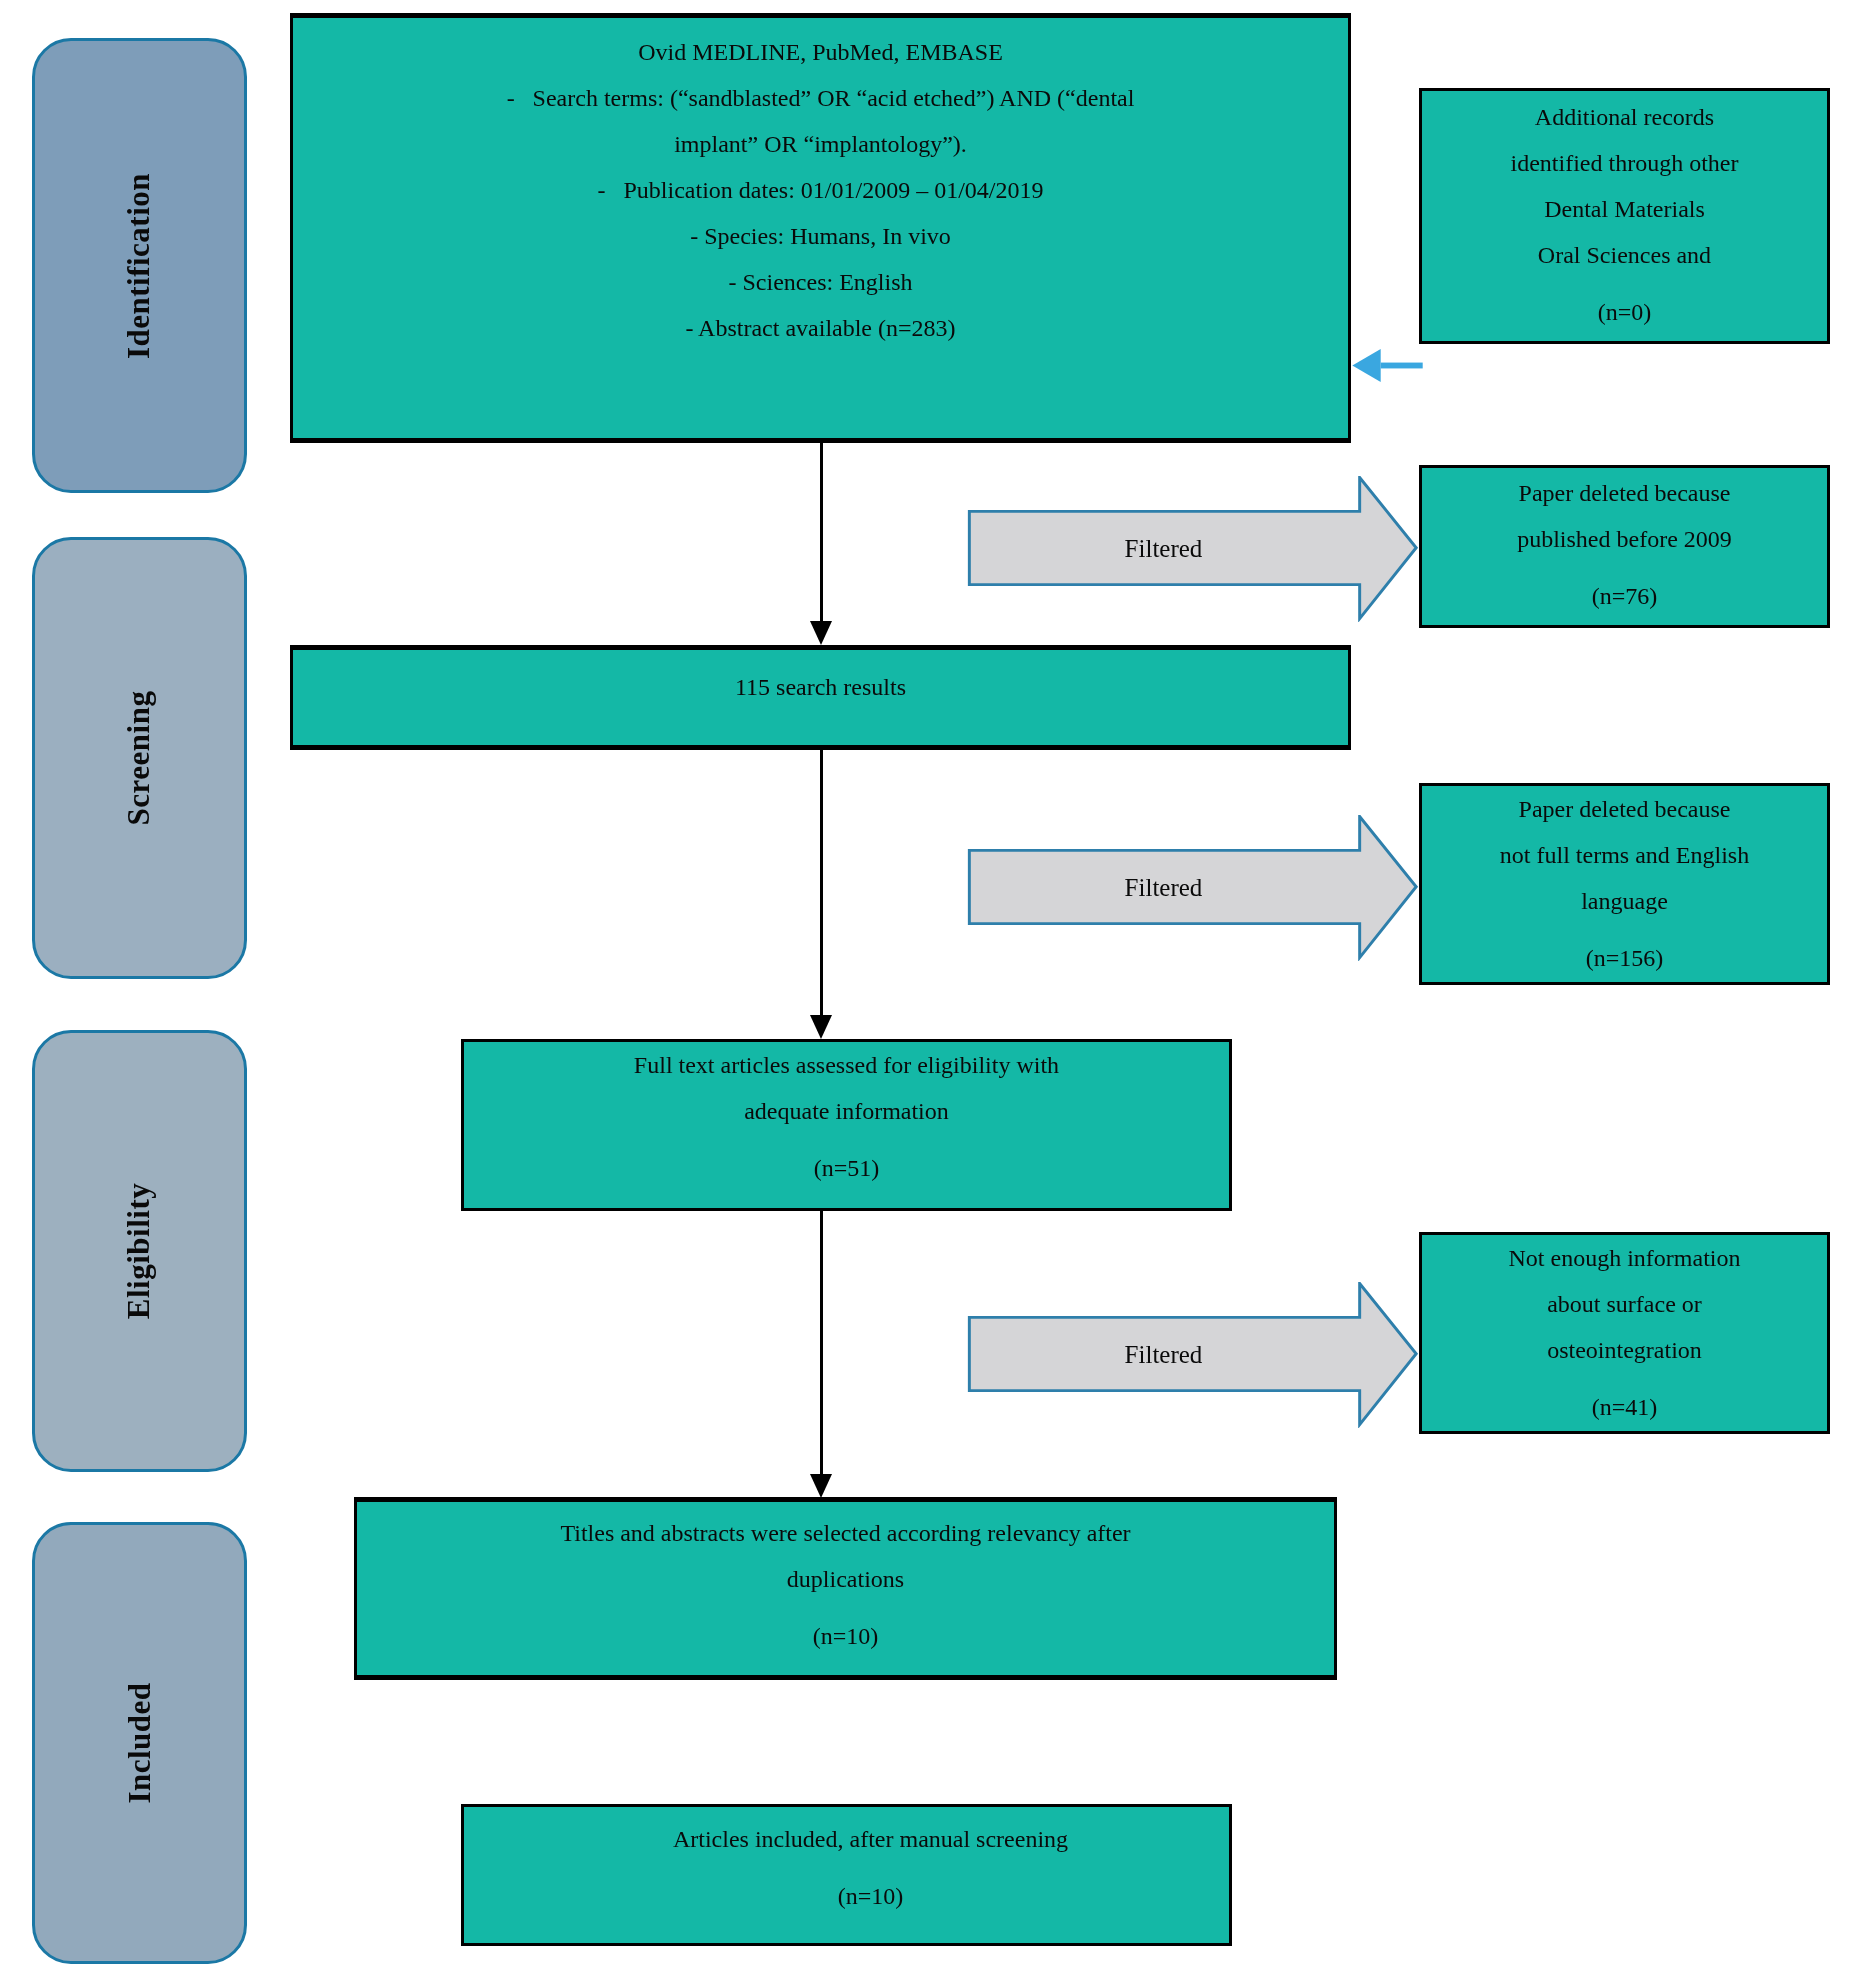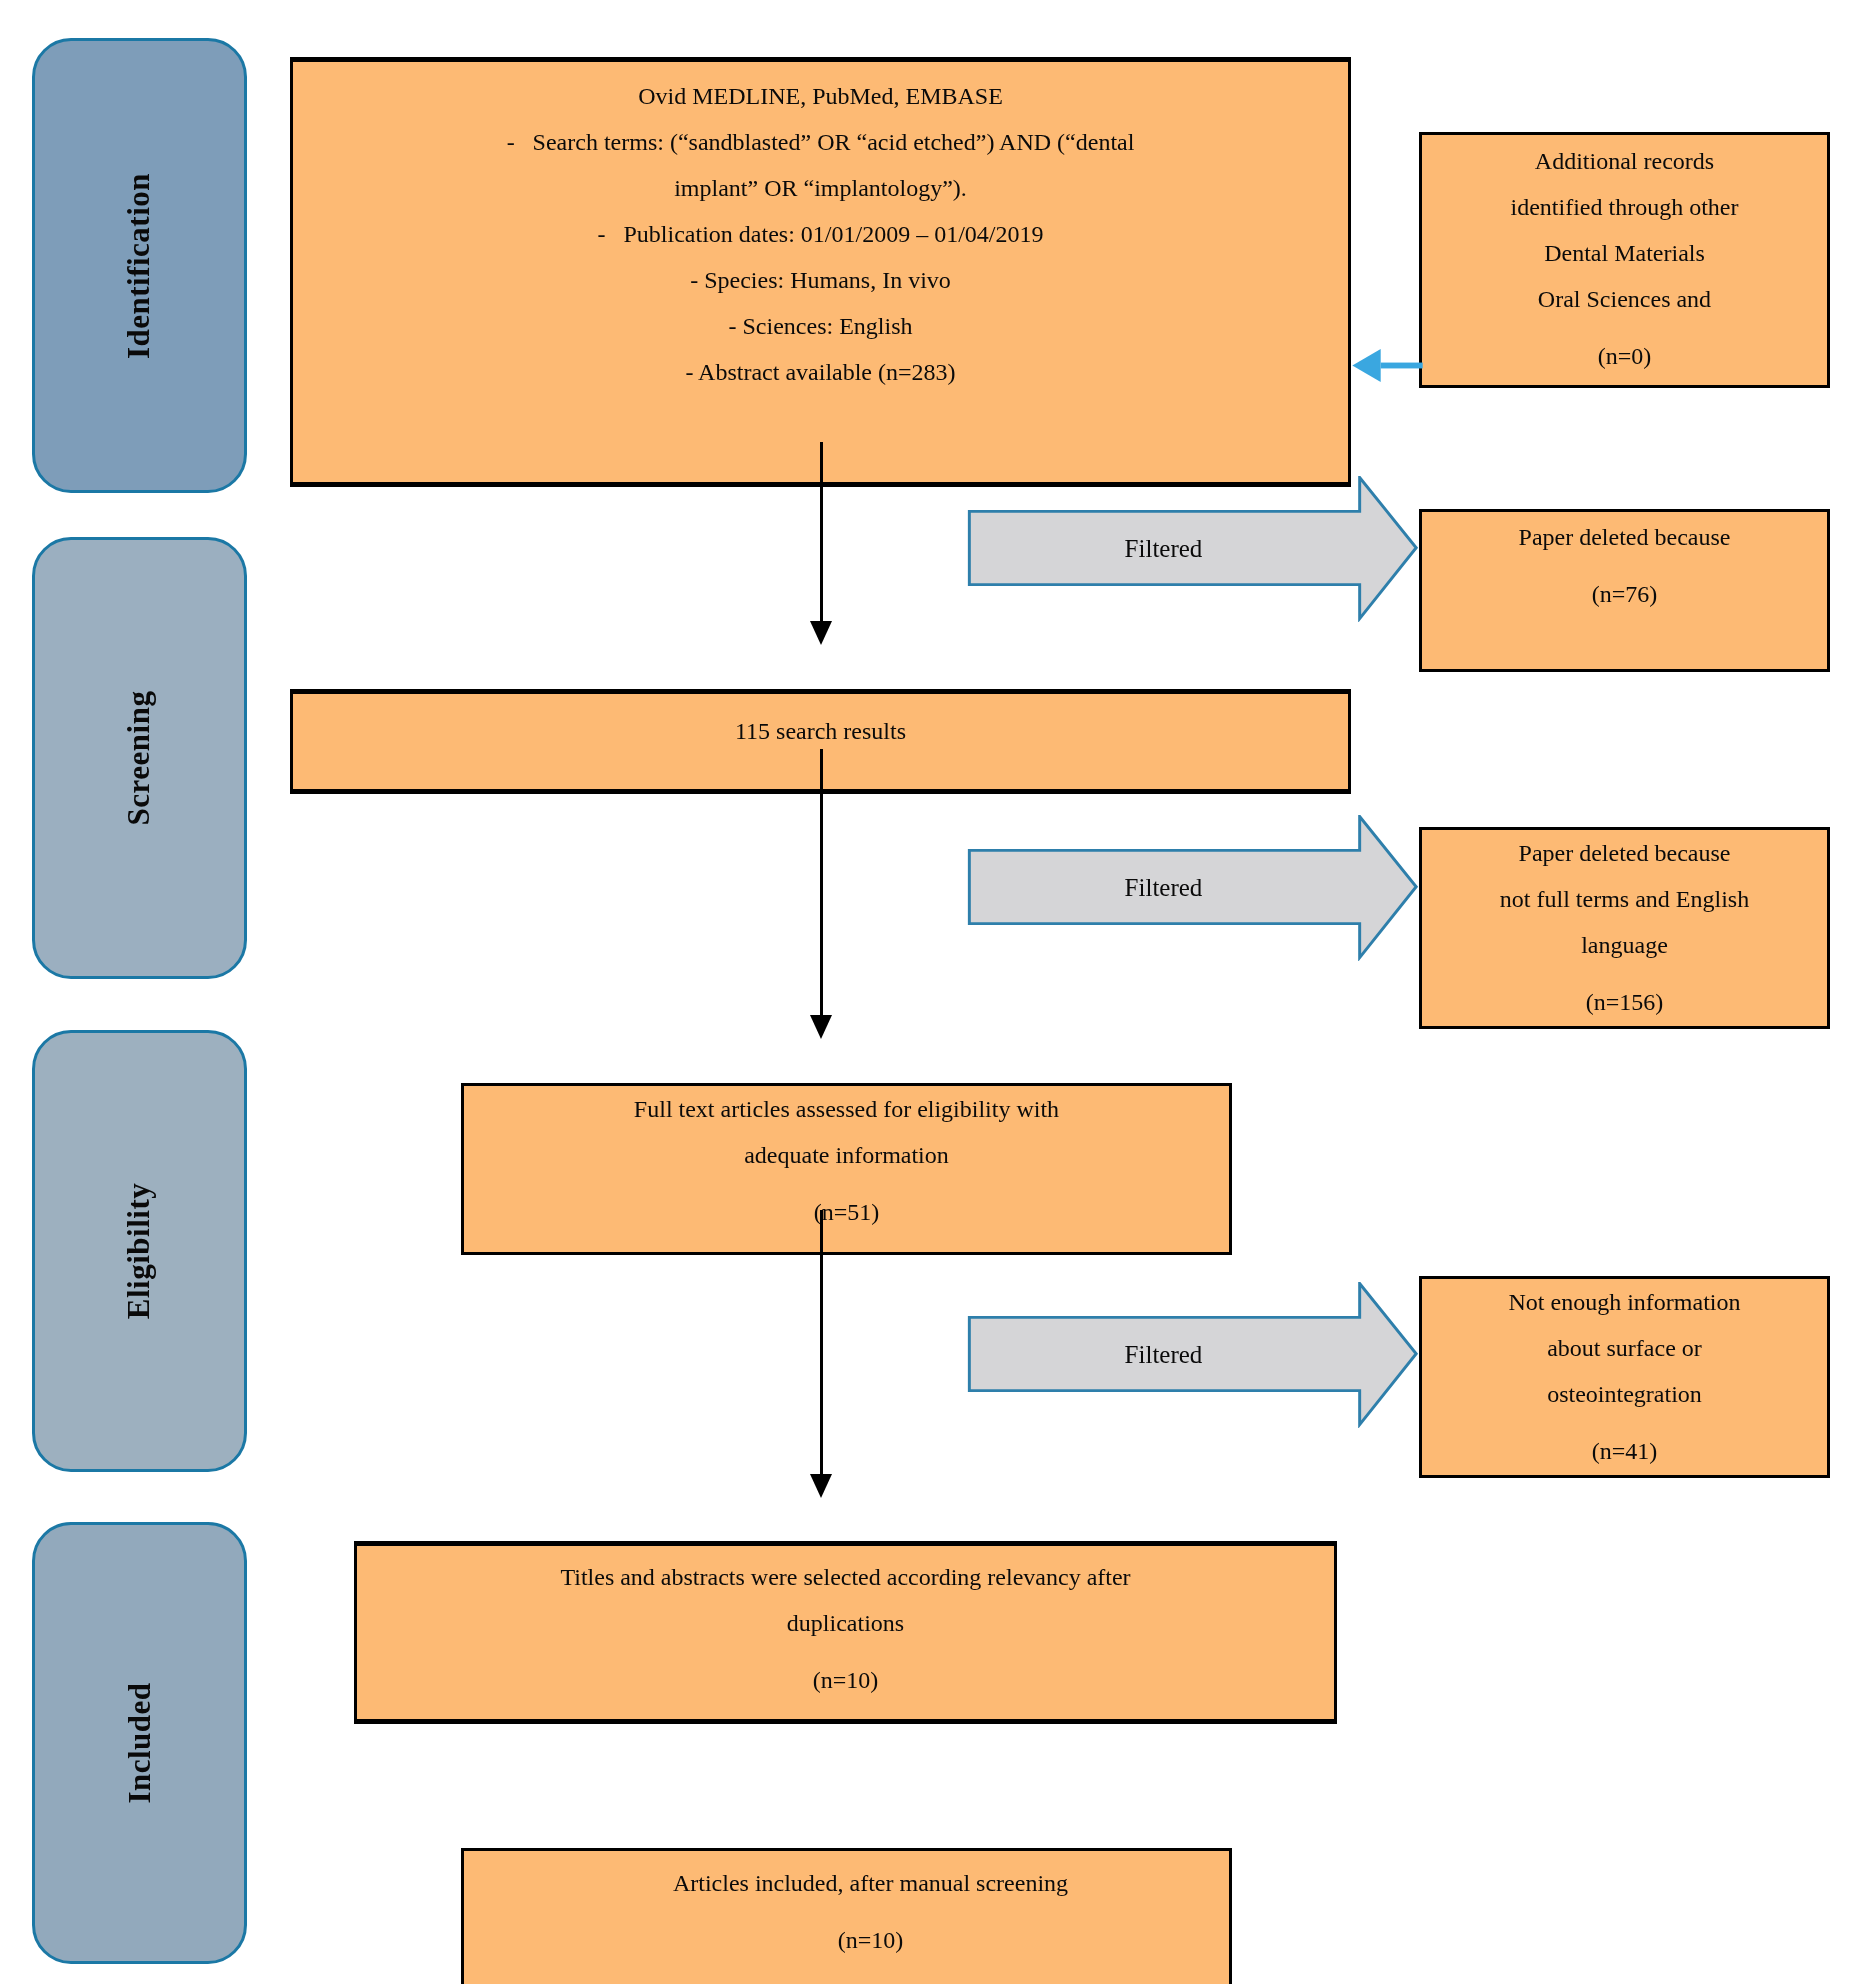--- a/index.html
+++ b/index.html
@@ -20,23 +20,23 @@
   }
   .stage .vtext{
     transform:rotate(-90deg); white-space:nowrap;
     font-weight:bold; font-size:31px; letter-spacing:0.5px;
   }
   .stage-0{top:38px;height:455px;background:var(--stage0);}
   .stage-1{top:537px;height:442px;background:var(--stage1);}
   .stage-2{top:1030px;height:442px;background:var(--stage2);}
   .stage-3{top:1522px;height:442px;background:var(--stage3);}
   .box{
-    position:absolute; box-sizing:border-box; background:#fdba74;
+    position:absolute; box-sizing:border-box; background:#14b8a6;
     border:3.5px solid var(--box_border); text-align:center;
-    font-size:24px; line-height:46px;margin-top:44px;
+    font-size:24px; line-height:46px;
   }
   .box.wide{border-top-width:5px;border-bottom-width:5px;}
   .line{display:block;}
   .gap{margin-top:11px;}
   .top-box{left:290px;top:13px;width:1061px;height:430px;padding-top:11px;}
   .results-box{left:290px;top:645px;width:1061px;height:105px;padding-top:14px;}
   .elig-box{left:461px;top:1039px;width:771px;height:172px;padding-top:0;}
   .titles-box{left:354px;top:1497px;width:983px;height:183px;padding-top:8px;}
   .articles-box{left:461px;top:1804px;width:771px;height:142px;padding-top:9px;padding-left:48px;}
   .rt-box{left:1419px;top:88px;width:411px;height:256px;padding-top:3px;}
@@ -114,20 +114,21 @@
 <div class="box rt-box">
   <span class="line">Additional records</span>
   <span class="line">identified through other</span>
   <span class="line">Dental Materials</span>
   <span class="line">Oral Sciences and</span>
   <span class="line gap">(n=0)</span>
 </div>
 
 <div class="box sb1">
   <span class="line">Paper deleted because</span>
+  <span class="line">published before 2009</span>
   <span class="line gap">(n=76)</span>
 </div>
 
 <div class="box sb2">
   <span class="line">Paper deleted because</span>
   <span class="line">not full terms and English</span>
   <span class="line">language</span>
   <span class="line gap">(n=156)</span>
 </div>
 

